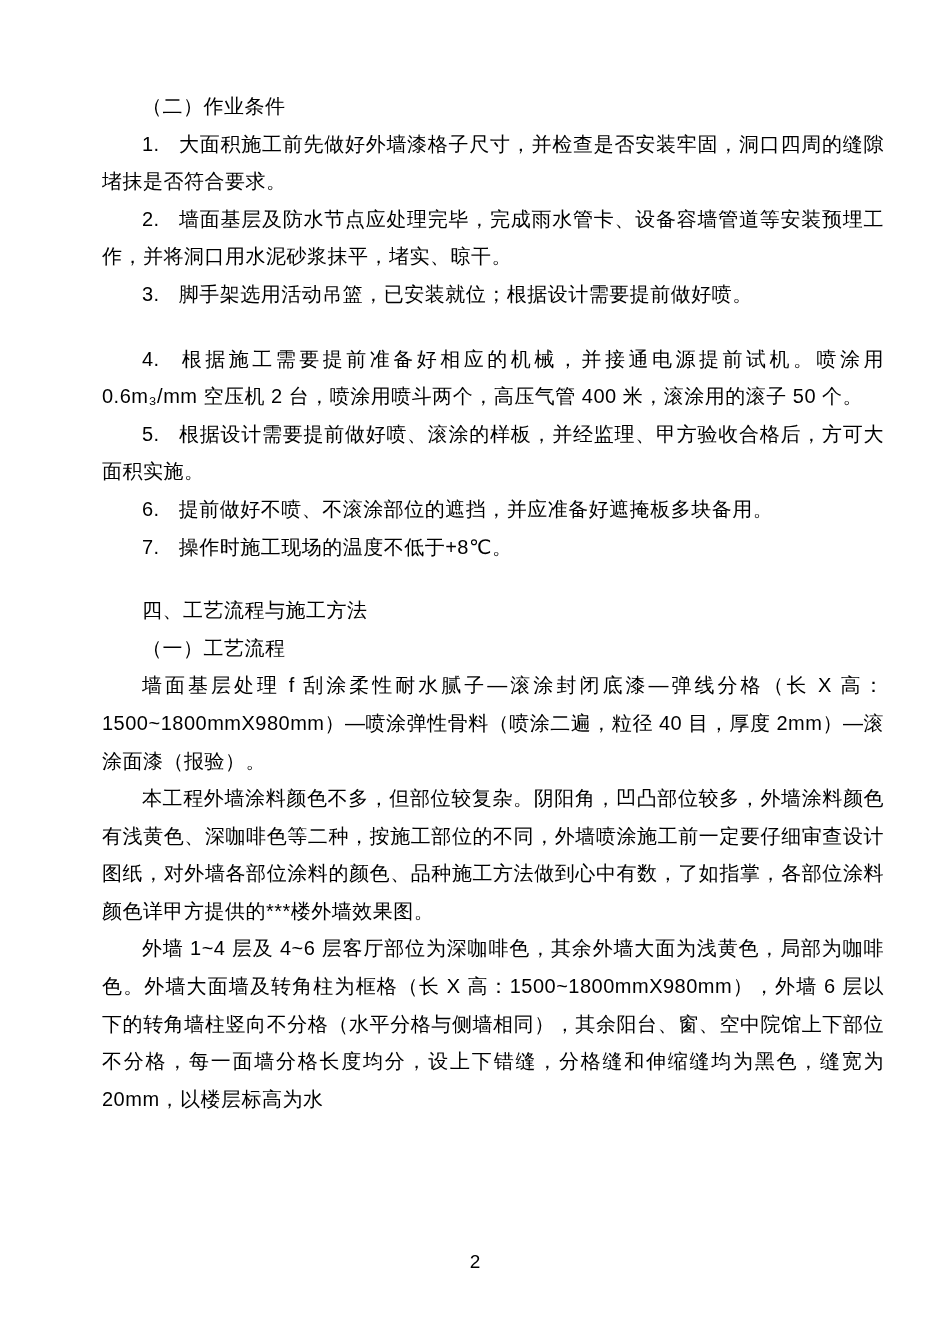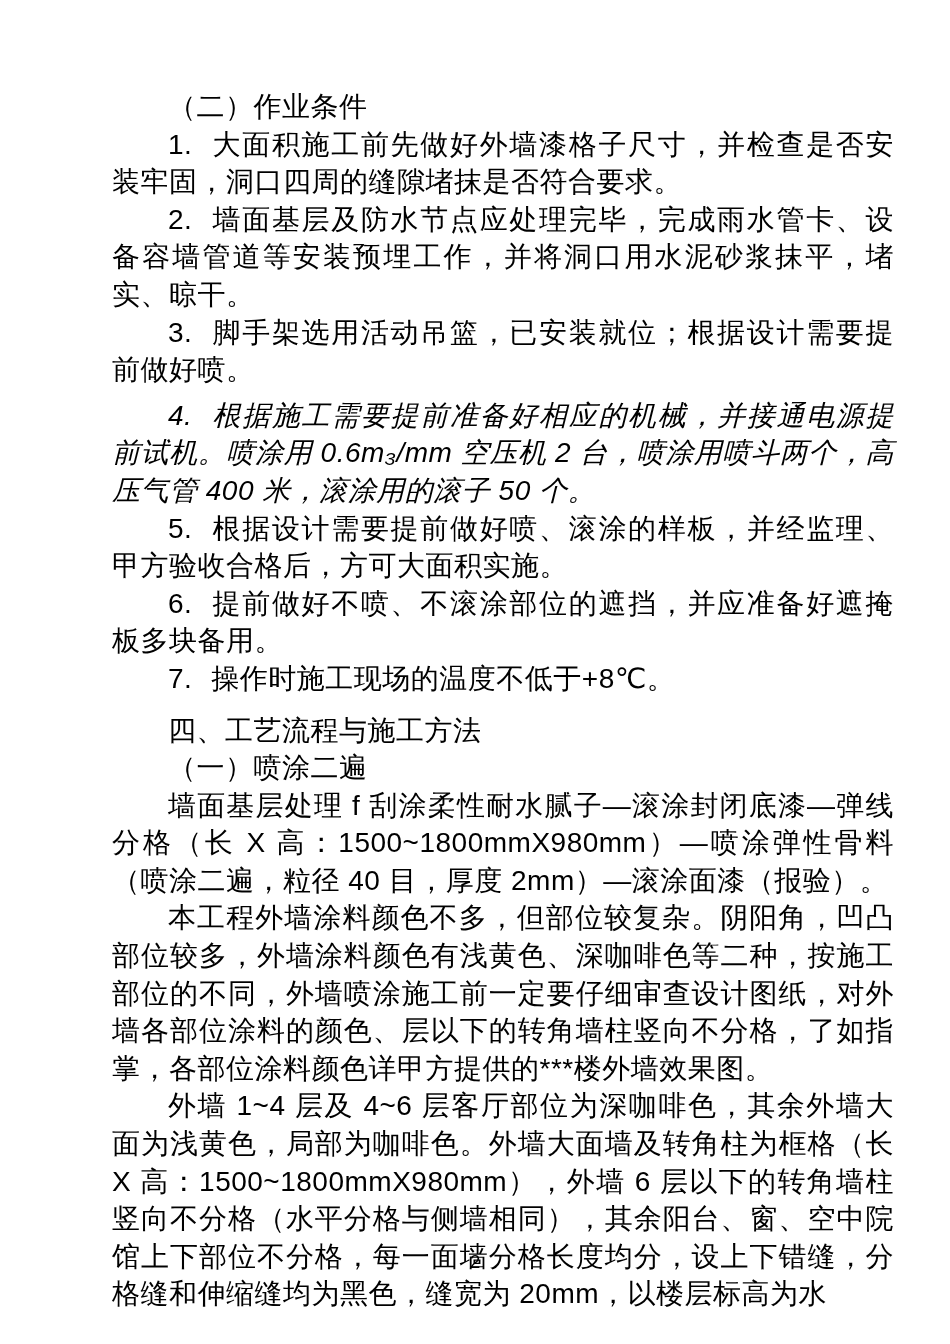--- a/index.html
+++ b/index.html
@@ -15,35 +15,35 @@
     font-family: "Liberation Sans", "DejaVu Sans", sans-serif;
     color: #000000;
   }
   .doc-page {
     position: absolute;
     inset: 0;
     background: #ffffff;
   }
   .doc-content {
     position: absolute;
-    left: 112px;
+    left: 102px;
     top: 88px;
     width: 782px;
-    font-size: 28px;
+    font-size: 20px;
     line-height: 37.6px;
     text-align: justify;
     letter-spacing: 0.5px;
   }
   p.para {
     margin: 0;
     padding: 0;
     text-indent: 2em;
   }
-  p.para.space-before-lg { margin-top: 8px; font-style: italic; }
-  p.para.space-before-md { margin-top: 14px; }
+  p.para.space-before-lg { margin-top: 27px; }
+  p.para.space-before-md { margin-top: 26px; }
   .num {
     display: inline;
     margin-right: 19px;
   }
   .page-number {
     position: absolute;
     top: 1247px;
     left: 0;
     width: 100%;
     text-align: center;
@@ -58,19 +58,19 @@
   <div class="doc-content" id="doc-content">
       <p class="para"><span>（二）作业条件</span></p>
       <p class="para"><span class="num">1.</span><span>大面积施工前先做好外墙漆格子尺寸，并检查是否安装牢固，洞口四周的缝隙堵抹是否符合要求。</span></p>
       <p class="para"><span class="num">2.</span><span>墙面基层及防水节点应处理完毕，完成雨水管卡、设备容墙管道等安装预埋工作，并将洞口用水泥砂浆抹平，堵实、晾干。</span></p>
       <p class="para"><span class="num">3.</span><span>脚手架选用活动吊篮，已安装就位；根据设计需要提前做好喷。</span></p>
       <p class="para space-before-lg"><span class="num">4.</span><span>根据施工需要提前准备好相应的机械，并接通电源提前试机。喷涂用 0.6m₃/mm 空压机 2 台，喷涂用喷斗两个，高压气管 400 米，滚涂用的滚子 50 个。</span></p>
       <p class="para"><span class="num">5.</span><span>根据设计需要提前做好喷、滚涂的样板，并经监理、甲方验收合格后，方可大面积实施。</span></p>
       <p class="para"><span class="num">6.</span><span>提前做好不喷、不滚涂部位的遮挡，并应准备好遮掩板多块备用。</span></p>
       <p class="para"><span class="num">7.</span><span>操作时施工现场的温度不低于+8℃。</span></p>
       <p class="para space-before-md"><span>四、工艺流程与施工方法</span></p>
-      <p class="para"><span>（一）喷涂二遍</span></p>
+      <p class="para"><span>（一）工艺流程</span></p>
       <p class="para"><span>墙面基层处理 f 刮涂柔性耐水腻子—滚涂封闭底漆—弹线分格（长 X 高：1500~1800mmX980mm）—喷涂弹性骨料（喷涂二遍，粒径 40 目，厚度 2mm）—滚涂面漆（报验）。</span></p>
-      <p class="para"><span>本工程外墙涂料颜色不多，但部位较复杂。阴阳角，凹凸部位较多，外墙涂料颜色有浅黄色、深咖啡色等二种，按施工部位的不同，外墙喷涂施工前一定要仔细审查设计图纸，对外墙各部位涂料的颜色、层以下的转角墙柱竖向不分格，了如指掌，各部位涂料颜色详甲方提供的***楼外墙效果图。</span></p>
+      <p class="para"><span>本工程外墙涂料颜色不多，但部位较复杂。阴阳角，凹凸部位较多，外墙涂料颜色有浅黄色、深咖啡色等二种，按施工部位的不同，外墙喷涂施工前一定要仔细审查设计图纸，对外墙各部位涂料的颜色、品种施工方法做到心中有数，了如指掌，各部位涂料颜色详甲方提供的***楼外墙效果图。</span></p>
       <p class="para"><span>外墙 1~4 层及 4~6 层客厅部位为深咖啡色，其余外墙大面为浅黄色，局部为咖啡色。外墙大面墙及转角柱为框格（长 X 高：1500~1800mmX980mm），外墙 6 层以下的转角墙柱竖向不分格（水平分格与侧墙相同），其余阳台、窗、空中院馆上下部位不分格，每一面墙分格长度均分，设上下错缝，分格缝和伸缩缝均为黑色，缝宽为 20mm，以楼层标高为水</span></p>
     </div>
   <div class="page-number">2</div>
 </div>
 
 </body></html>

